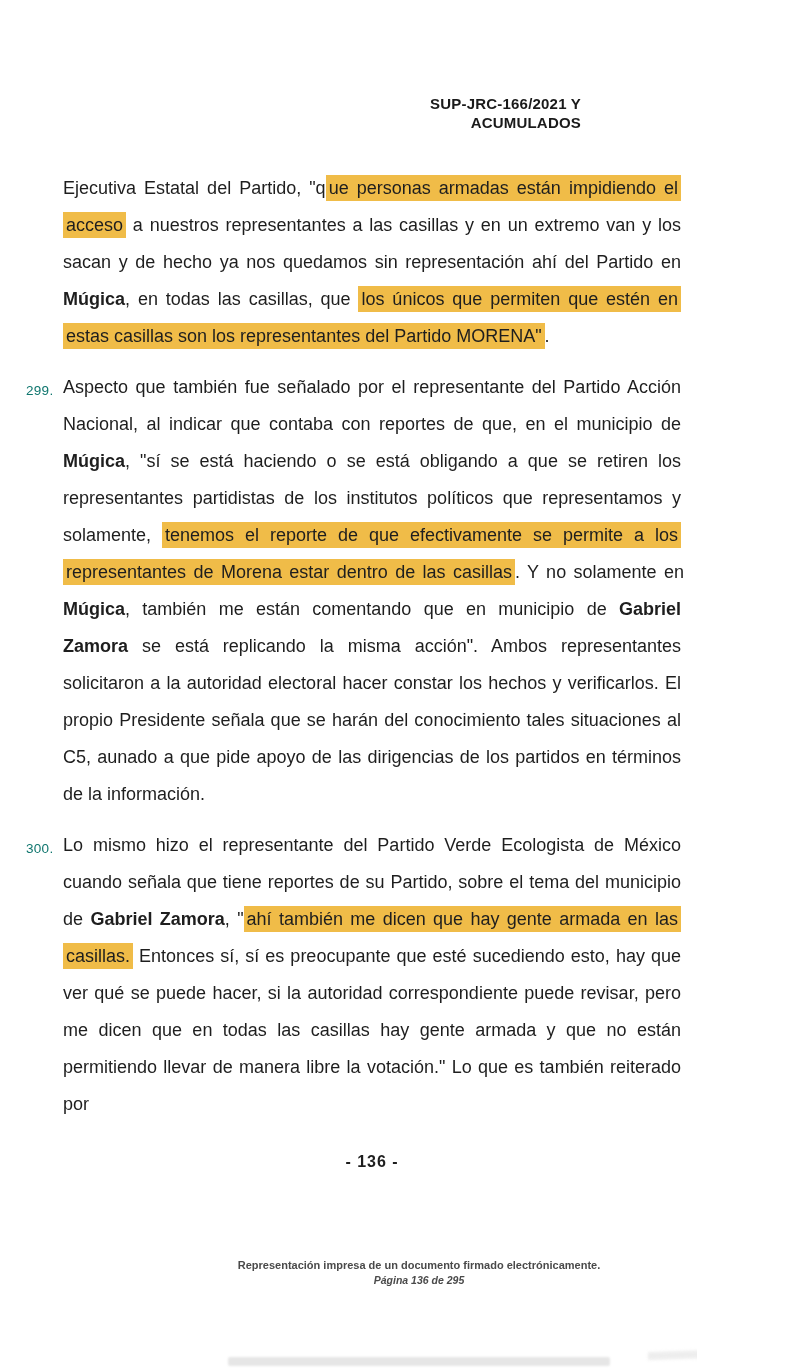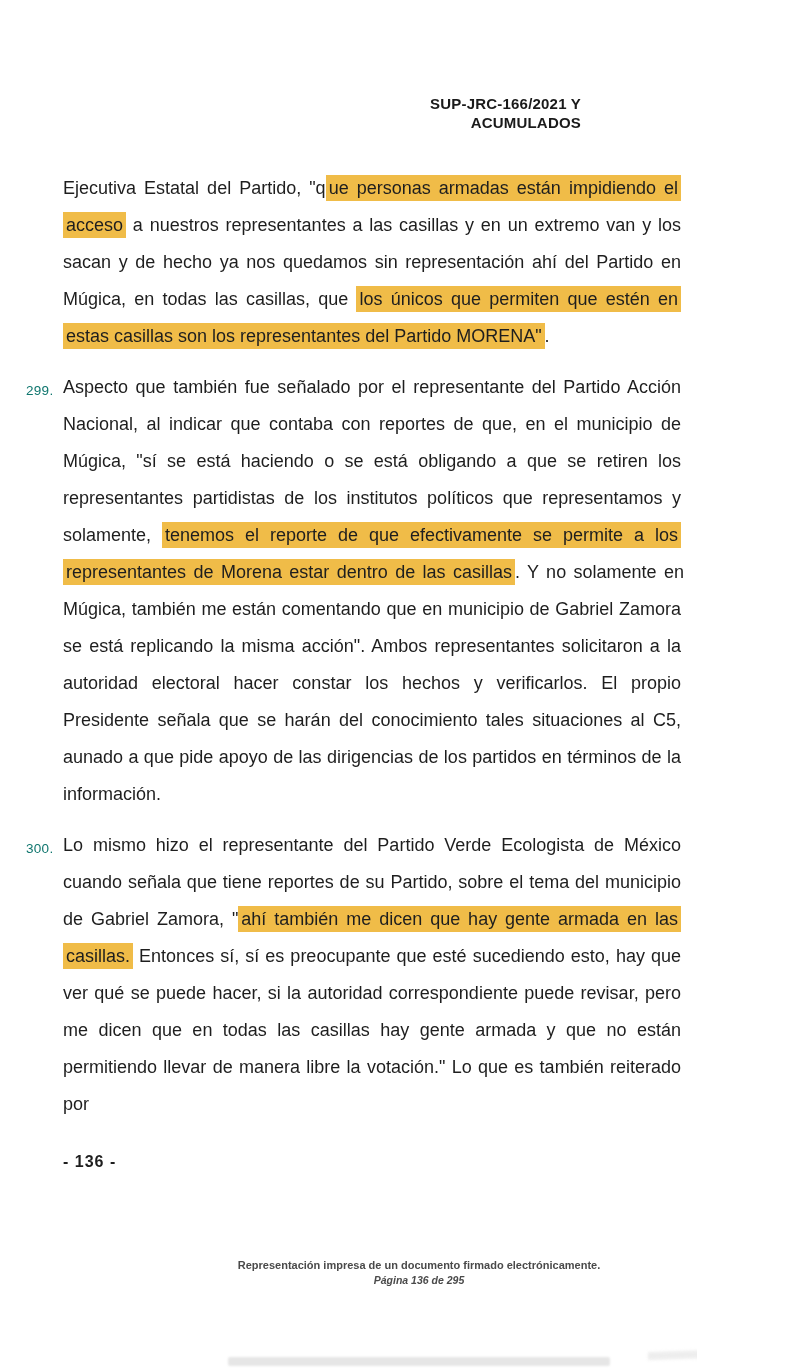--- a/index.html
+++ b/index.html
@@ -31,30 +31,30 @@
     color:#1e1e1e;
   }
   .para{position:relative;margin:0 0 14px 0;}
   .para-num{
     position:absolute;
     left:-37px;top:3px;
     font-size:13.5px;
     letter-spacing:0.3px;
     color:#0f766e;
   }
-  .b{font-weight:normal;}
+  .b{font-weight:bold;}
   .hl{
     background:var(--hl,#F0BC48);
     padding:3px 3px;
     box-decoration-break:clone;
     -webkit-box-decoration-break:clone;
   }
   .page-number{
     margin-top:20px;
-    text-align:left;
+    text-align:center;
     font-weight:bold;
     font-size:16px;
     letter-spacing:1px;
   }
   .doc-footer{
     position:absolute;
     top:1258px;left:0;
     width:798px;
     padding-left:40px;
     box-sizing:border-box;

